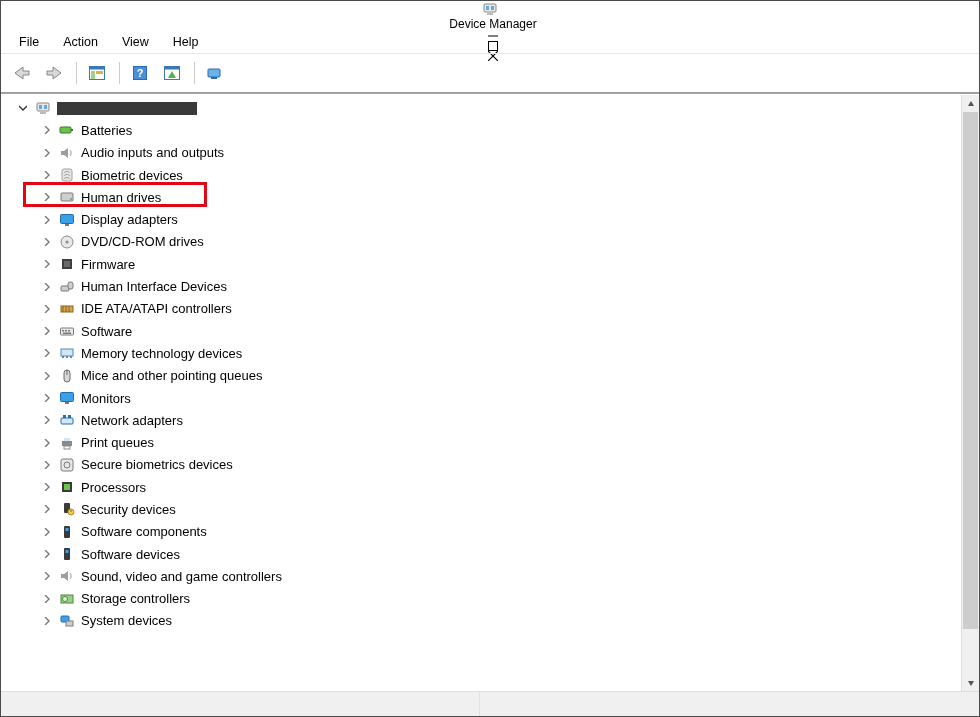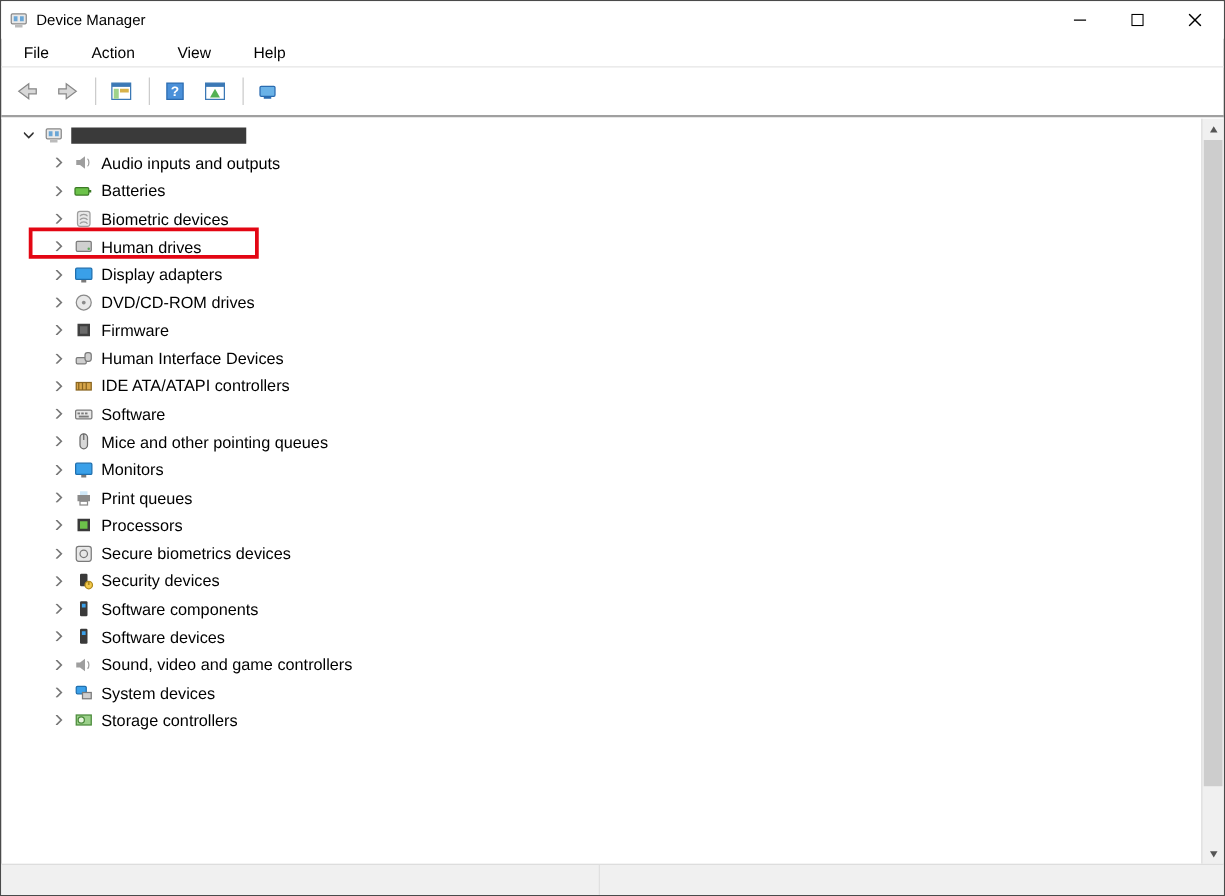--- a/index.html
+++ b/index.html
@@ -22,20 +22,21 @@
     flex-direction: column;
     background: #fff;
   }
   
   .titlebar {
     height: 30px;
     display: flex;
     align-items: center;
     padding-left: 6px;
     background: #fff;
+    flex-direction: column;
   }
   .titlebar .app-icon {
     width: 16px; height: 16px;
     margin-right: 6px;
     display:inline-flex;align-items:center;justify-content:center;
   }
   .titlebar .title {
     flex: 0 0 auto;
     font-size: 12px;
   }
@@ -46,21 +47,21 @@
     font-family: "Segoe UI Symbol","Segoe UI",sans-serif;
     font-size: 10px;
   }
   .winbtn svg { pointer-events:none; }
   
   .menubar {
     height: 22px;
     display: flex;
     align-items: center;
     padding-left: 8px;
-    gap: 14px;
+    gap: 4px;
     font-size: 12.5px;
   }
   .menuitem {
     padding: 2px 10px;
   }
   
   .menubar-sep {
     height:1px; background:#e5e5e5;
   }
   
@@ -272,39 +273,39 @@
             <span class="label-redacted"></span>
           </div>
           <div class="node child">
             <span class="chevron">
               <svg viewBox="0 0 8 8">
                 <path d="M2 0 L6 4 L2 8" fill="none" stroke="currentColor" stroke-width="1.4"></path>
               </svg>
             </span>
             <span class="nicon">
               <svg width="16" height="16" viewBox="0 0 16 16">
+                <rect x="1" y="5" width="11" height="6" rx="1" fill="#6cc24a" stroke="#3b7a25"></rect>
+                <rect x="12" y="7" width="2" height="2" fill="#3b7a25"></rect>
+              </svg>
+            </span>
+            <span class="label">Batteries</span>
+          </div>
+          <div class="node child">
+            <span class="chevron">
+              <svg viewBox="0 0 8 8">
+                <path d="M2 0 L6 4 L2 8" fill="none" stroke="currentColor" stroke-width="1.4"></path>
+              </svg>
+            </span>
+            <span class="nicon">
+              <svg width="16" height="16" viewBox="0 0 16 16">
                 <path d="M2 6h3l4-3v10l-4-3H2z" fill="#9e9e9e"></path>
                 <path d="M11 5c1.5 1 1.5 5 0 6" stroke="#9e9e9e" fill="none"></path>
               </svg>
             </span>
             <span class="label">Audio inputs and outputs</span>
-          </div>
-          <div class="node child">
-            <span class="chevron">
-              <svg viewBox="0 0 8 8">
-                <path d="M2 0 L6 4 L2 8" fill="none" stroke="currentColor" stroke-width="1.4"></path>
-              </svg>
-            </span>
-            <span class="nicon">
-              <svg width="16" height="16" viewBox="0 0 16 16">
-                <rect x="1" y="5" width="11" height="6" rx="1" fill="#6cc24a" stroke="#3b7a25"></rect>
-                <rect x="12" y="7" width="2" height="2" fill="#3b7a25"></rect>
-              </svg>
-            </span>
-            <span class="label">Batteries</span>
           </div>
           <div class="node child">
             <span class="chevron">
               <svg viewBox="0 0 8 8">
                 <path d="M2 0 L6 4 L2 8" fill="none" stroke="currentColor" stroke-width="1.4"></path>
               </svg>
             </span>
             <span class="nicon">
               <svg width="16" height="16" viewBox="0 0 16 16">
                 <rect x="3" y="2" width="10" height="12" rx="2" fill="#e8e8e8" stroke="#9e9e9e"></rect>
@@ -417,39 +418,70 @@
             <span class="label">Software</span>
           </div>
           <div class="node child">
             <span class="chevron">
               <svg viewBox="0 0 8 8">
                 <path d="M2 0 L6 4 L2 8" fill="none" stroke="currentColor" stroke-width="1.4"></path>
               </svg>
             </span>
             <span class="nicon">
               <svg width="16" height="16" viewBox="0 0 16 16">
+                <rect x="2" y="4" width="12" height="7" fill="#cfe7f7" stroke="#5a8ab0"></rect>
+                <rect x="3" y="11" width="2" height="2" fill="#5a8ab0"></rect>
+                <rect x="7" y="11" width="2" height="2" fill="#5a8ab0"></rect>
+                <rect x="11" y="11" width="2" height="2" fill="#5a8ab0"></rect>
+              </svg>
+            </span>
+            <span class="label">Memory technology devices</span>
+          </div>
+          <div class="node child">
+            <span class="chevron">
+              <svg viewBox="0 0 8 8">
+                <path d="M2 0 L6 4 L2 8" fill="none" stroke="currentColor" stroke-width="1.4"></path>
+              </svg>
+            </span>
+            <span class="nicon">
+              <svg width="16" height="16" viewBox="0 0 16 16">
                 <rect x="5" y="2" width="6" height="12" rx="3" fill="#d8d8d8" stroke="#6a6a6a"></rect>
                 <line x1="8" y1="2" x2="8" y2="7" stroke="#6a6a6a"></line>
               </svg>
             </span>
             <span class="label">Mice and other pointing queues</span>
           </div>
           <div class="node child">
             <span class="chevron">
               <svg viewBox="0 0 8 8">
                 <path d="M2 0 L6 4 L2 8" fill="none" stroke="currentColor" stroke-width="1.4"></path>
               </svg>
             </span>
             <span class="nicon">
               <svg width="16" height="16" viewBox="0 0 16 16">
                 <rect x="1.5" y="2.5" width="13" height="9" rx="1" fill="#3aa0e9" stroke="#1f6fae"></rect>
                 <rect x="6" y="12" width="4" height="2" fill="#7a7a7a"></rect>
               </svg>
             </span>
             <span class="label">Monitors</span>
+          </div>
+          <div class="node child">
+            <span class="chevron">
+              <svg viewBox="0 0 8 8">
+                <path d="M2 0 L6 4 L2 8" fill="none" stroke="currentColor" stroke-width="1.4"></path>
+              </svg>
+            </span>
+            <span class="nicon">
+              <svg width="16" height="16" viewBox="0 0 16 16">
+                <rect x="2" y="6" width="12" height="6" rx="1" fill="#cfe7f7" stroke="#2a6bb0"></rect>
+                <rect x="4" y="3" width="3" height="3" fill="#2a6bb0"></rect>
+                <rect x="9" y="3" width="3" height="3" fill="#2a6bb0"></rect>
+              </svg>
+            </span>
+            <span class="label">Network adapters</span>
           </div>
           <div class="node child">
             <span class="chevron">
               <svg viewBox="0 0 8 8">
                 <path d="M2 0 L6 4 L2 8" fill="none" stroke="currentColor" stroke-width="1.4"></path>
               </svg>
             </span>
             <span class="nicon">
               <svg width="16" height="16" viewBox="0 0 16 16">
                 <rect x="3" y="6" width="10" height="5" fill="#8a8a8a"></rect>
@@ -460,39 +492,39 @@
             <span class="label">Print queues</span>
           </div>
           <div class="node child">
             <span class="chevron">
               <svg viewBox="0 0 8 8">
                 <path d="M2 0 L6 4 L2 8" fill="none" stroke="currentColor" stroke-width="1.4"></path>
               </svg>
             </span>
             <span class="nicon">
               <svg width="16" height="16" viewBox="0 0 16 16">
+                <rect x="2" y="2" width="12" height="12" rx="2" fill="#e8e8e8" stroke="#7a7a7a"></rect>
+                <circle cx="8" cy="8" r="3" fill="none" stroke="#7a7a7a"></circle>
+              </svg>
+            </span>
+            <span class="label">Secure biometrics devices</span>
+          </div>
+          <div class="node child">
+            <span class="chevron">
+              <svg viewBox="0 0 8 8">
+                <path d="M2 0 L6 4 L2 8" fill="none" stroke="currentColor" stroke-width="1.4"></path>
+              </svg>
+            </span>
+            <span class="nicon">
+              <svg width="16" height="16" viewBox="0 0 16 16">
                 <rect x="3" y="3" width="10" height="10" fill="#3a3a3a"></rect>
                 <rect x="5" y="5" width="6" height="6" fill="#6cc24a"></rect>
               </svg>
             </span>
             <span class="label">Processors</span>
-          </div>
-          <div class="node child">
-            <span class="chevron">
-              <svg viewBox="0 0 8 8">
-                <path d="M2 0 L6 4 L2 8" fill="none" stroke="currentColor" stroke-width="1.4"></path>
-              </svg>
-            </span>
-            <span class="nicon">
-              <svg width="16" height="16" viewBox="0 0 16 16">
-                <rect x="2" y="2" width="12" height="12" rx="2" fill="#e8e8e8" stroke="#7a7a7a"></rect>
-                <circle cx="8" cy="8" r="3" fill="none" stroke="#7a7a7a"></circle>
-              </svg>
-            </span>
-            <span class="label">Secure biometrics devices</span>
           </div>
           <div class="node child">
             <span class="chevron">
               <svg viewBox="0 0 8 8">
                 <path d="M2 0 L6 4 L2 8" fill="none" stroke="currentColor" stroke-width="1.4"></path>
               </svg>
             </span>
             <span class="nicon">
               <svg width="16" height="16" viewBox="0 0 16 16">
                 <rect x="5" y="2" width="6" height="10" rx="1" fill="#3a3a3a"></rect>
@@ -545,39 +577,39 @@
             <span class="label">Sound, video and game controllers</span>
           </div>
           <div class="node child">
             <span class="chevron">
               <svg viewBox="0 0 8 8">
                 <path d="M2 0 L6 4 L2 8" fill="none" stroke="currentColor" stroke-width="1.4"></path>
               </svg>
             </span>
             <span class="nicon">
               <svg width="16" height="16" viewBox="0 0 16 16">
+                <rect x="2" y="4" width="12" height="8" fill="#9bd08a" stroke="#4a8a3a"></rect>
+                <circle cx="6" cy="8" r="2.5" fill="#e8f5e0" stroke="#4a8a3a"></circle>
+              </svg>
+            </span>
+            <span class="label">Storage controllers</span>
+          </div>
+          <div class="node child">
+            <span class="chevron">
+              <svg viewBox="0 0 8 8">
+                <path d="M2 0 L6 4 L2 8" fill="none" stroke="currentColor" stroke-width="1.4"></path>
+              </svg>
+            </span>
+            <span class="nicon">
+              <svg width="16" height="16" viewBox="0 0 16 16">
                 <rect x="2" y="3" width="8" height="6" rx="1" fill="#3aa0e9" stroke="#1f6fae"></rect>
                 <rect x="7" y="8" width="7" height="5" fill="#cfcfcf" stroke="#7a7a7a"></rect>
               </svg>
             </span>
             <span class="label">System devices</span>
-          </div>
-          <div class="node child">
-            <span class="chevron">
-              <svg viewBox="0 0 8 8">
-                <path d="M2 0 L6 4 L2 8" fill="none" stroke="currentColor" stroke-width="1.4"></path>
-              </svg>
-            </span>
-            <span class="nicon">
-              <svg width="16" height="16" viewBox="0 0 16 16">
-                <rect x="2" y="4" width="12" height="8" fill="#9bd08a" stroke="#4a8a3a"></rect>
-                <circle cx="6" cy="8" r="2.5" fill="#e8f5e0" stroke="#4a8a3a"></circle>
-              </svg>
-            </span>
-            <span class="label">Storage controllers</span>
           </div>
         </div>
       <div class="highlight-box" id="hl" style="left: 22px; top: 87px; width: 184px; height: 25px;"></div>
     </div>
     <div class="vscroll">
       <div class="arrow">
         <svg width="8" height="8">
             <path d="M4 1 L7 6 L1 6 Z" fill="#555"></path>
           </svg>
       </div>

